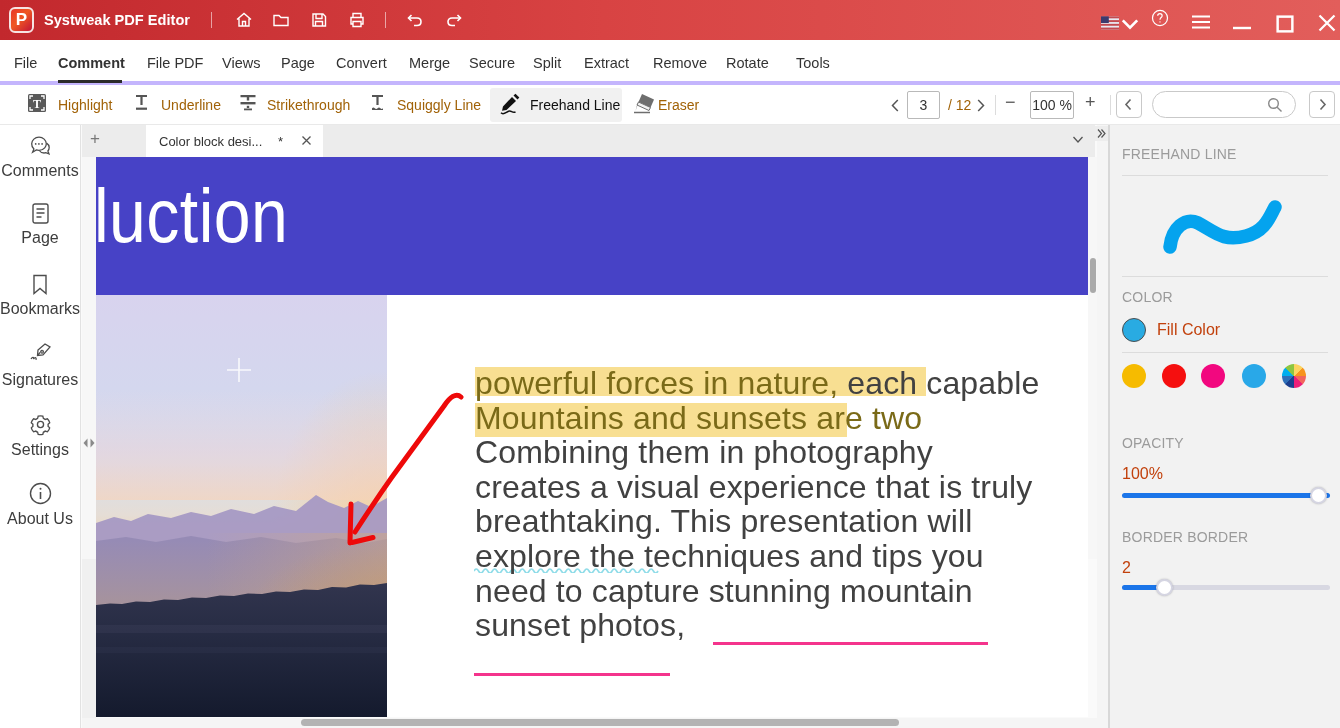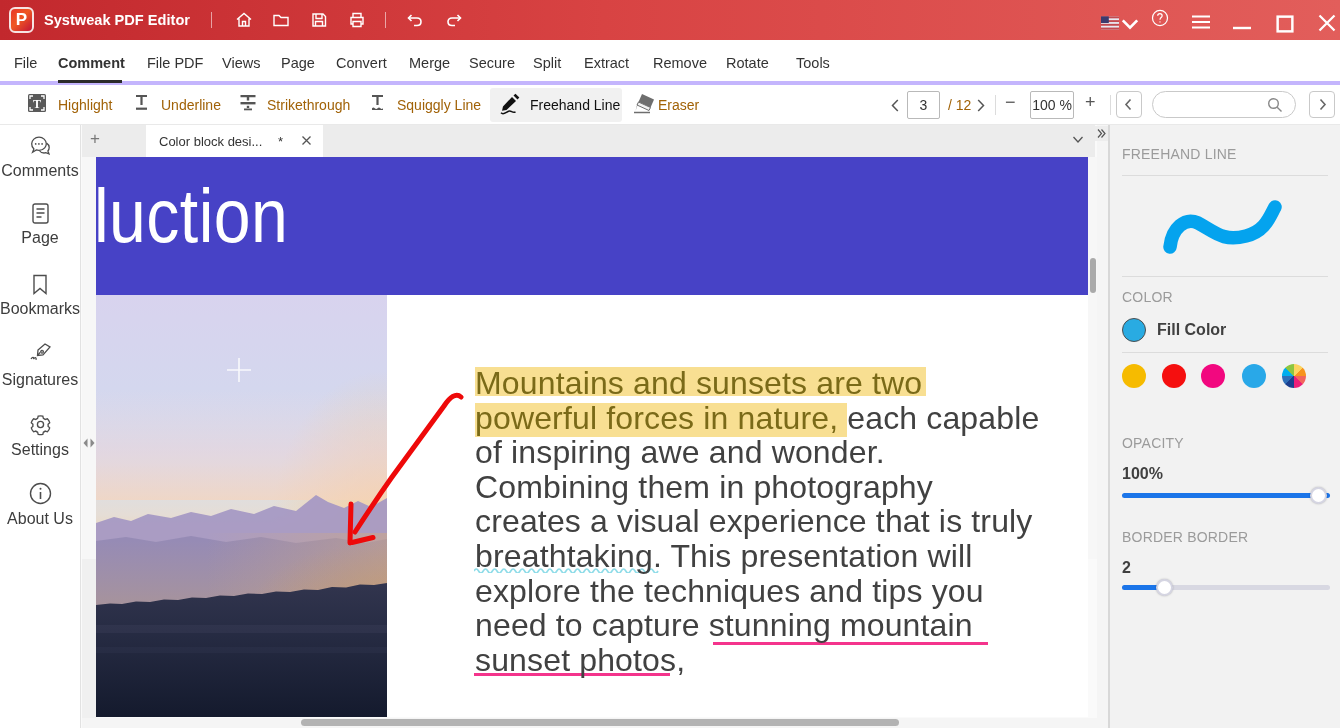--- a/index.html
+++ b/index.html
@@ -62,21 +62,21 @@
   .hlrow { position:absolute; background:#f8df92; }
   .textblock { position:absolute; left:393px; top:209px; width:660px; font-size:32px; letter-spacing:0.15px; color:#414141; line-height:34.6px; white-space:nowrap; }
   .olive { color:#7a6a18; }
 
   
   .cstrip { position:absolute; left:1097px; top:0; width:13px; height:603px; background:#f5f5f5; border-right:2px solid #d8d8d8; }
   .cbtn { position:absolute; left:1095px; top:1px; width:13px; height:15px; background:#ededed; color:#555; font-size:11px; line-height:14px; text-align:center; z-index:6; }
   .panel { position:absolute; left:1110px; top:0; width:230px; height:603px; background:#f2f2f2; }
   .phead { position:absolute; left:12px; font-size:14px; color:#9b9b9b; letter-spacing:.2px; }
   .prule { position:absolute; left:12px; width:206px; height:1px; background:#dcdcdc; }
-  .pdark { position:absolute; font-size:16px; color:#404040;font-weight:bold; }
+  .pdark { position:absolute; font-size:16px; color:#c2410c; }
   .swatch { position:absolute; width:24px; height:24px; border-radius:50%; }
   .track { position:absolute; left:12px; width:208px; height:5px; border-radius:3px; }
   .thumb { position:absolute; width:17px; height:17px; border-radius:50%; background:#fff; border:2px solid #d5d5e2; box-shadow:0 0 2px rgba(0,0,0,.25); }
 </style>
 </head>
 <body>
 
 <div class="titlebar">
   <div class="logo">P</div>
   <div class="apptitle">Systweak PDF Editor</div>
@@ -383,23 +383,22 @@
     <div class="hlrow" style="left:393px; top:246px; width:372px; height:34px;"></div>
 
     <svg style="position:absolute; left:392px; top:409px;" width="186" height="7" viewBox="0 0 186 7" fill="none" stroke="#8fdce8" stroke-width="1.6">
       <path d="M0 5 q2.3 -4 4.6 0 t4.6 0 t4.6 0 t4.6 0 t4.6 0 t4.6 0 t4.6 0 t4.6 0 t4.6 0 t4.6 0 t4.6 0 t4.6 0 t4.6 0 t4.6 0 t4.6 0 t4.6 0 t4.6 0 t4.6 0 t4.6 0 t4.6 0 t4.6 0 t4.6 0 t4.6 0 t4.6 0 t4.6 0 t4.6 0 t4.6 0 t4.6 0 t4.6 0 t4.6 0 t4.6 0 t4.6 0 t4.6 0 t4.6 0 t4.6 0 t4.6 0 t4.6 0 t4.6 0 t4.6 0 t4.6 0"></path>
     </svg>
 
     <div style="position:absolute; left:631px; top:485px; width:275px; height:3px; background:#f4348c;"></div>
     <div style="position:absolute; left:392px; top:516px; width:196px; height:3px; background:#f4348c;"></div>
 
     <div class="textblock">
+      <div><span class="olive">powerful forces in nature,</span> each capable</div>
       <div><span class="olive">Mountains and sunsets are two</span></div>
-      <div><span class="olive">powerful forces in nature,</span> each capable</div>
-      <div>of inspiring awe and wonder.</div>
       <div>Combining them in photography</div>
       <div>creates a visual experience that is truly</div>
       <div>breathtaking. This presentation will</div>
       <div>explore the techniques and tips you</div>
       <div>need to capture stunning mountain</div>
       <div>sunset photos,</div>
     </div>
 
     <svg style="position:absolute; left:240px; top:225px;" width="160" height="200" viewBox="0 0 160 200" fill="none" stroke="#ee0909" stroke-width="5" stroke-linecap="round">
       <path d="M139 15 C134 10.5 128 15 122 24 L70 95 C58 112 44 133 33 150"></path>

